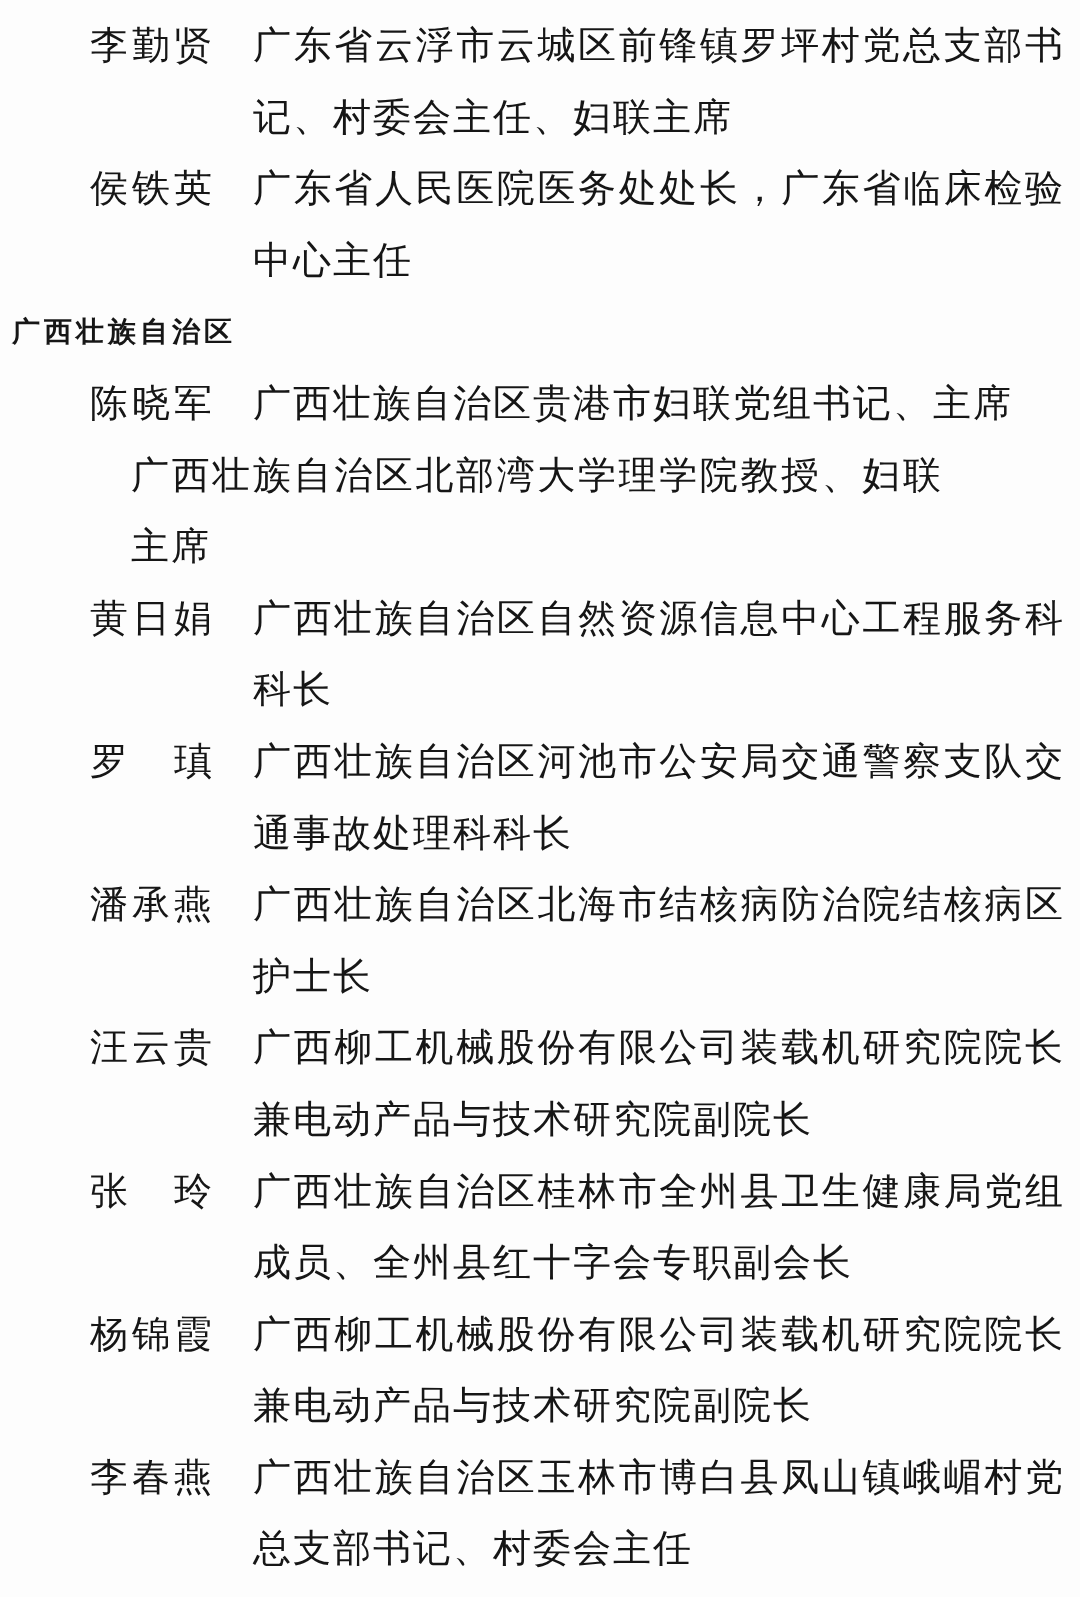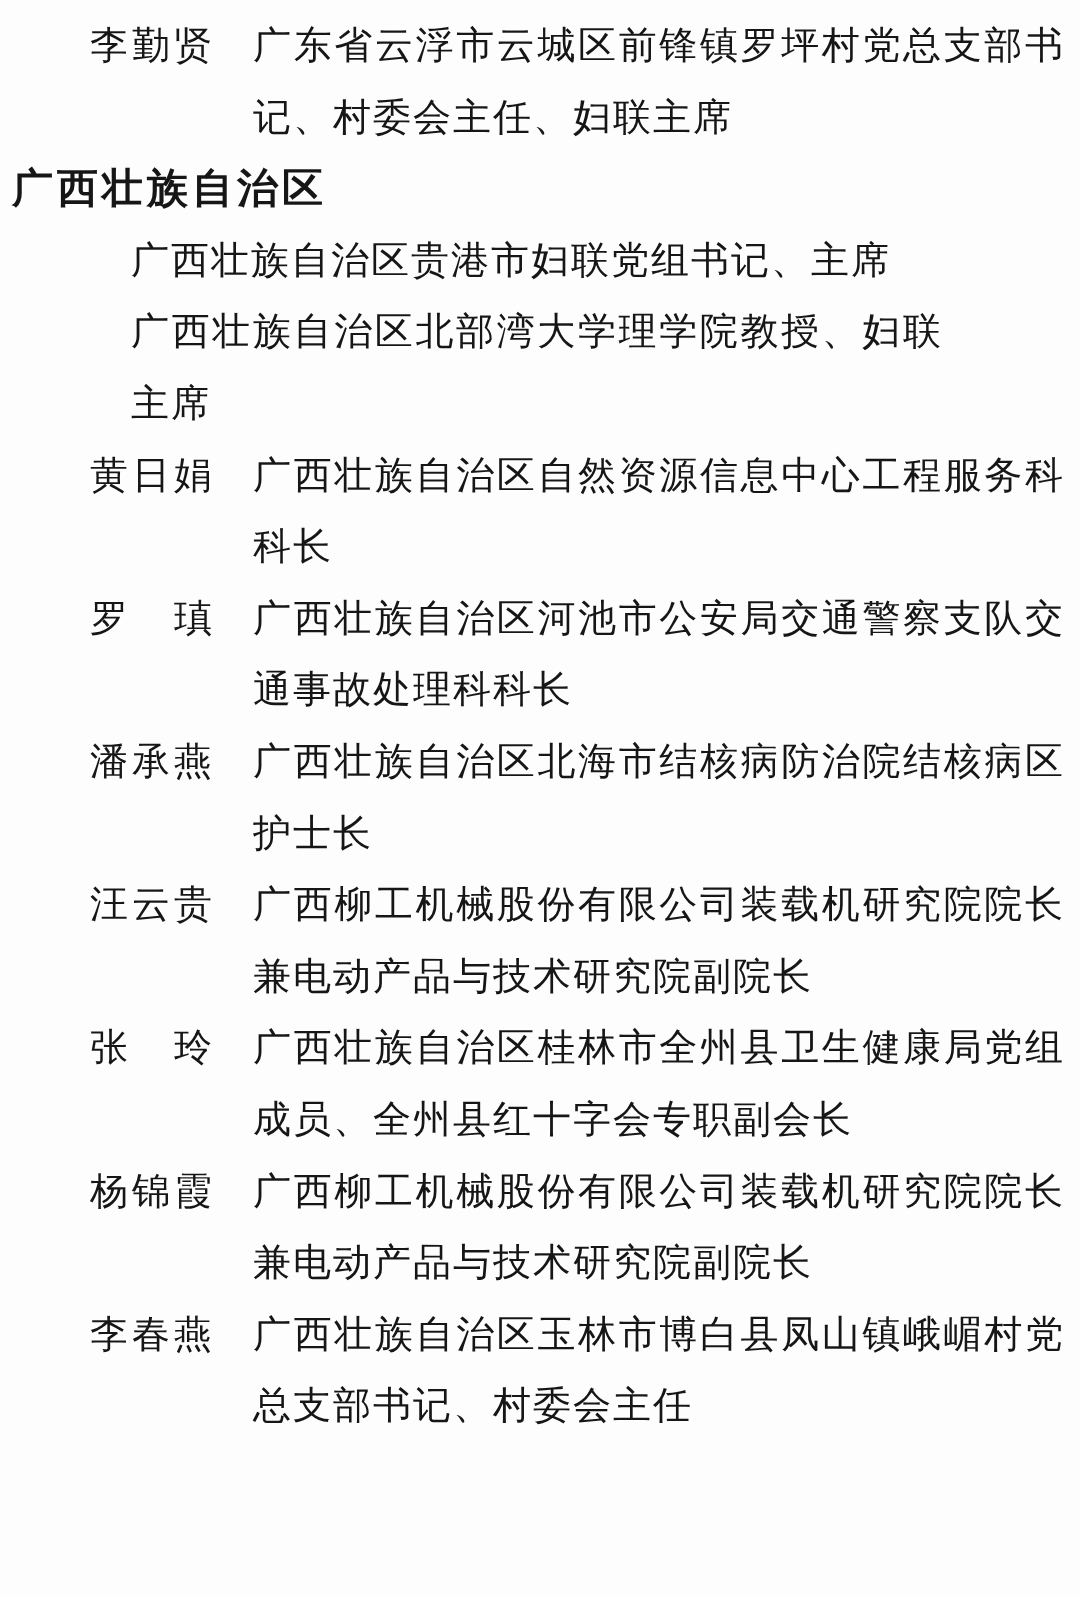--- a/index.html
+++ b/index.html
@@ -18,21 +18,21 @@
     box-sizing: border-box;
     width: 1080px;
     height: 1597px;
     padding-top: 10px;
   }
   .section-header {
     margin: 0;
     padding-left: 12px;
     font-family: "DejaVu Sans", "Liberation Sans", sans-serif;
     font-weight: bold;
-    font-size: 41px;
+    font-size: 28px;
     line-height: 71.6px;
     letter-spacing: 4px;
     white-space: nowrap;
   }
   .entry {
     display: flex;
     align-items: flex-start;
     padding-left: 90px;
   }
   .name {
@@ -58,22 +58,27 @@
 </style>
 </head>
 <body style="background: rgb(253, 253, 253); color: rgb(22, 22, 22);">
 
 <main class="page">
   <div>
       <div class="entry">
     <div class="name">李勤贤</div>
     <div class="title">广东省云浮市云城区前锋镇罗坪村党总支部书记、村委会主任、妇联主席</div>
   </div>
+      <div class="entry">
+    <div class="name">侯铁英</div>
+    <div class="title">广东省人民医院医务处处长，广东省临床检验中心主任</div>
+  </div>
       <h2 class="section-header">广西壮族自治区</h2>
       <div class="entry">
+    <div class="name">陈晓军</div>
     <div class="title">广西壮族自治区贵港市妇联党组书记、主席</div>
   </div>
       <div class="entry">
     <div class="title">广西壮族自治区北部湾大学理学院教授、妇联主席</div>
   </div>
       <div class="entry">
     <div class="name">黄日娟</div>
     <div class="title">广西壮族自治区自然资源信息中心工程服务科科长</div>
   </div>
       <div class="entry">

